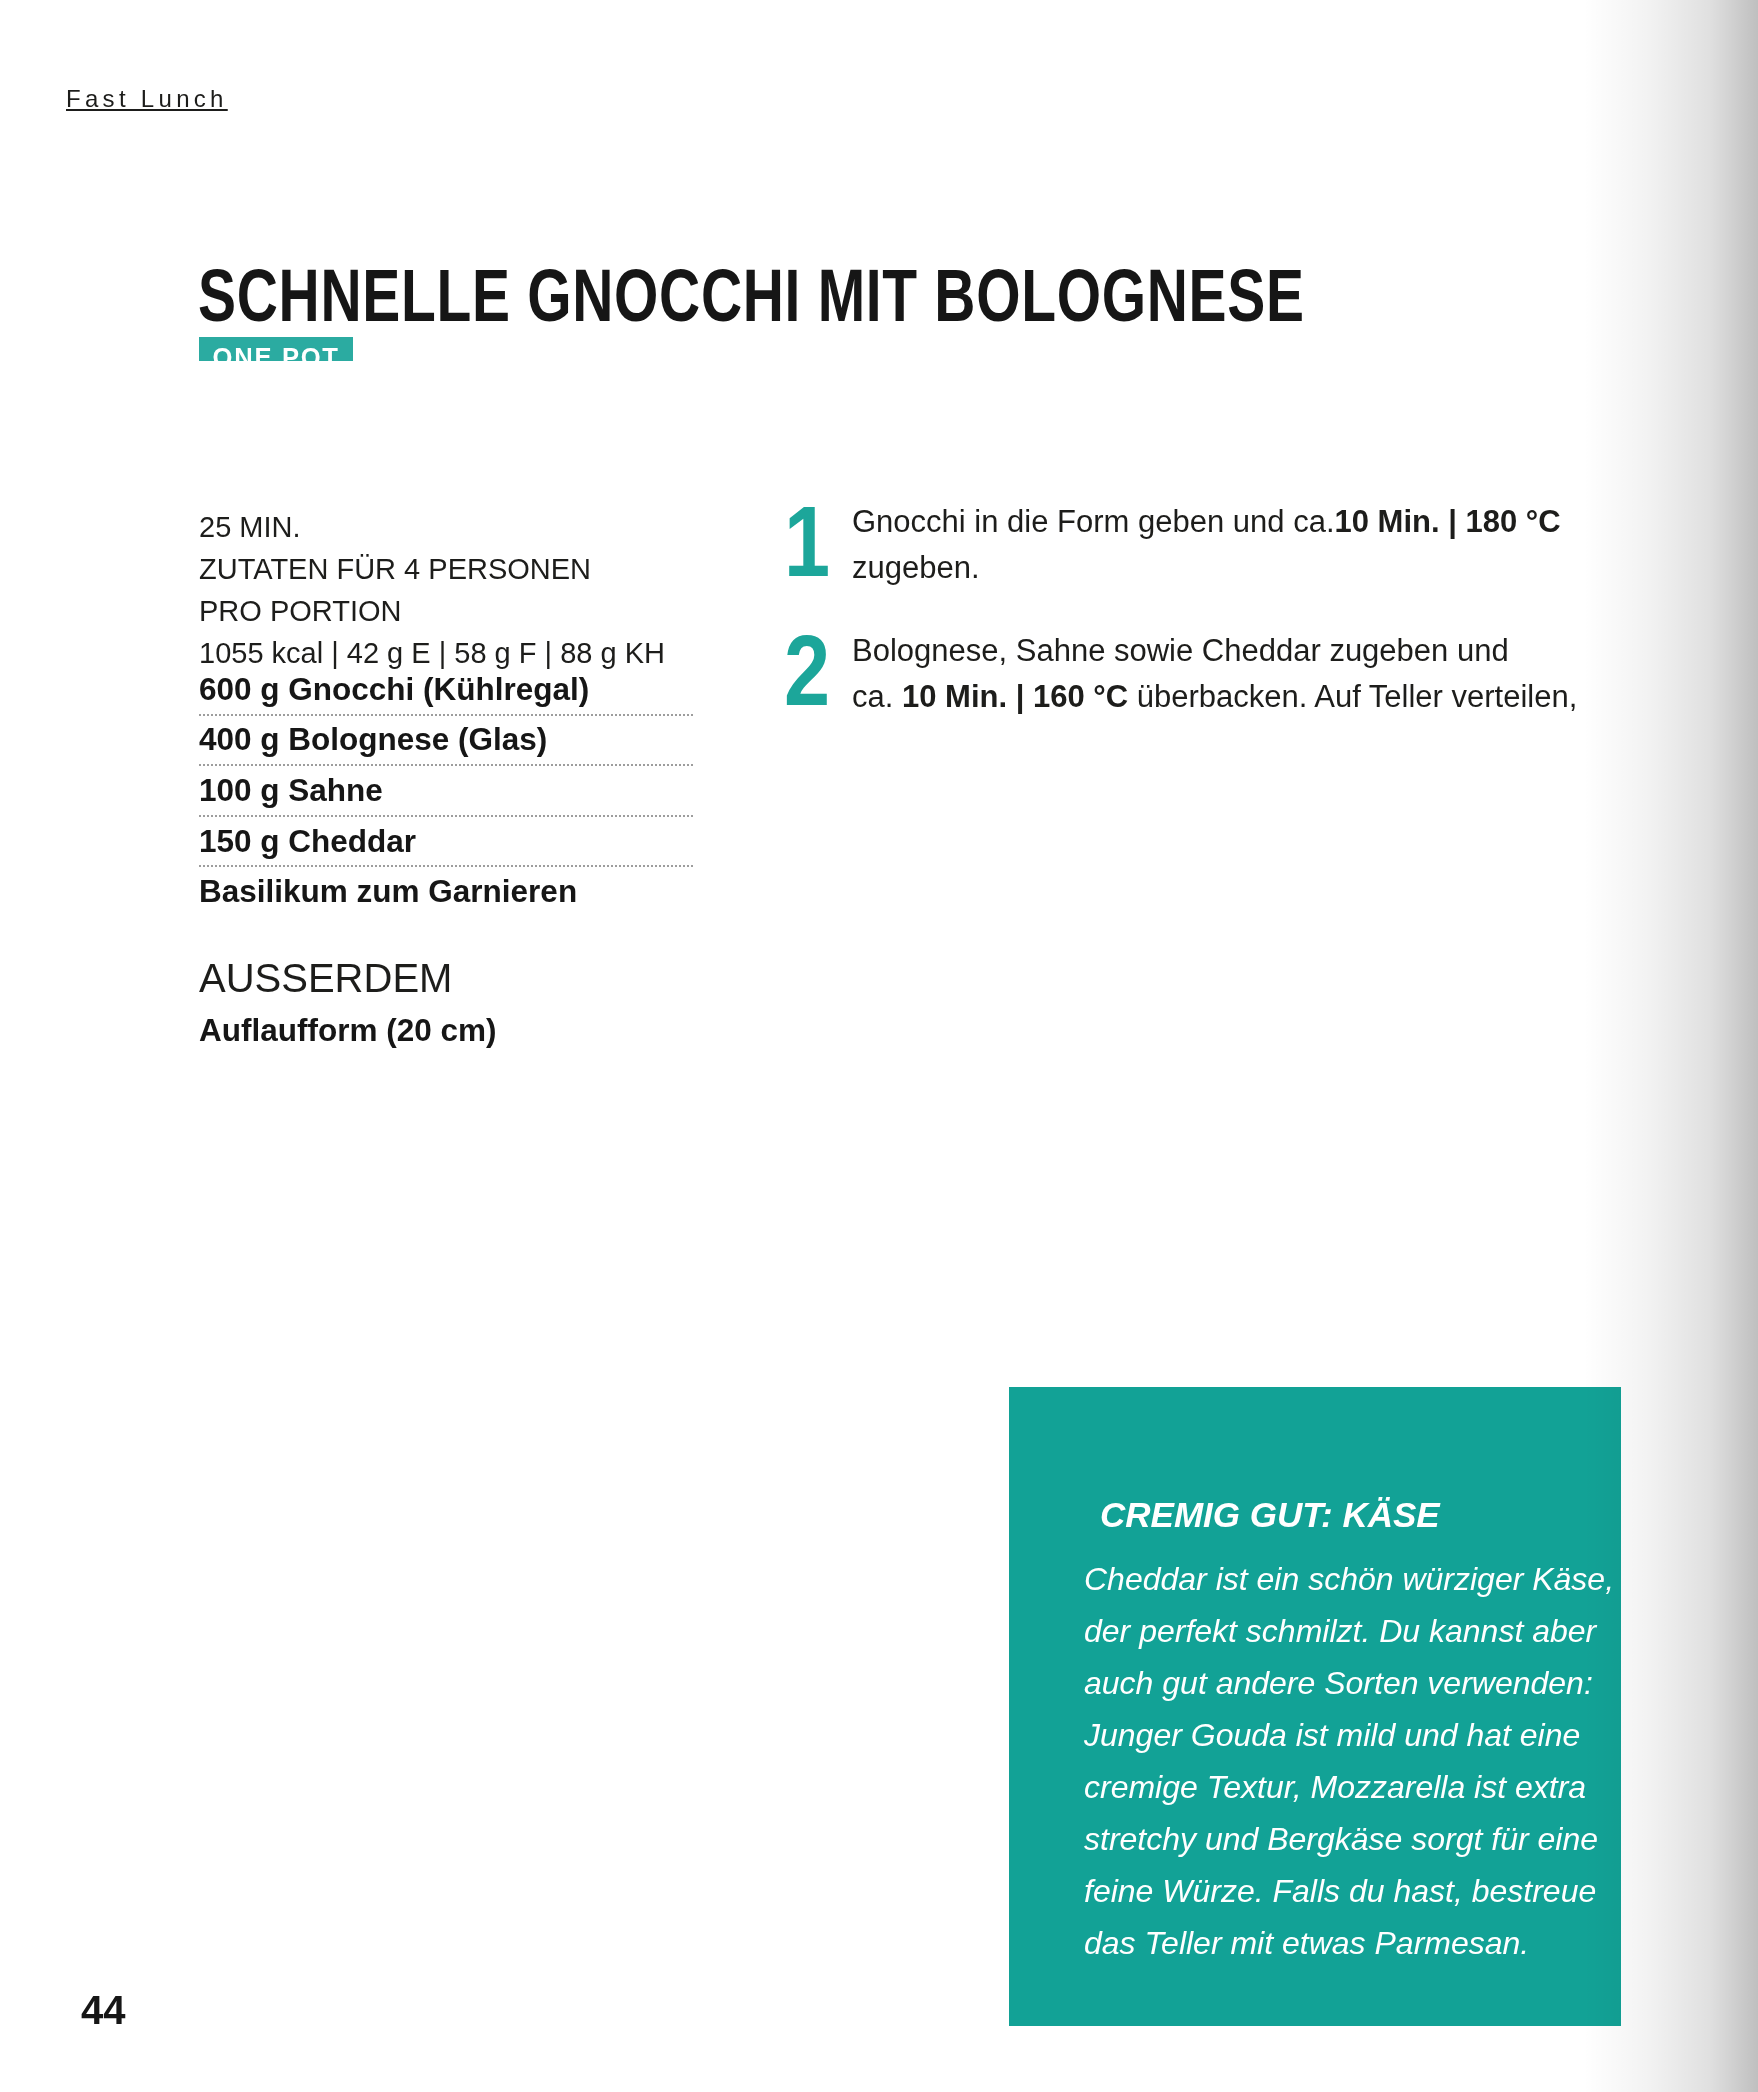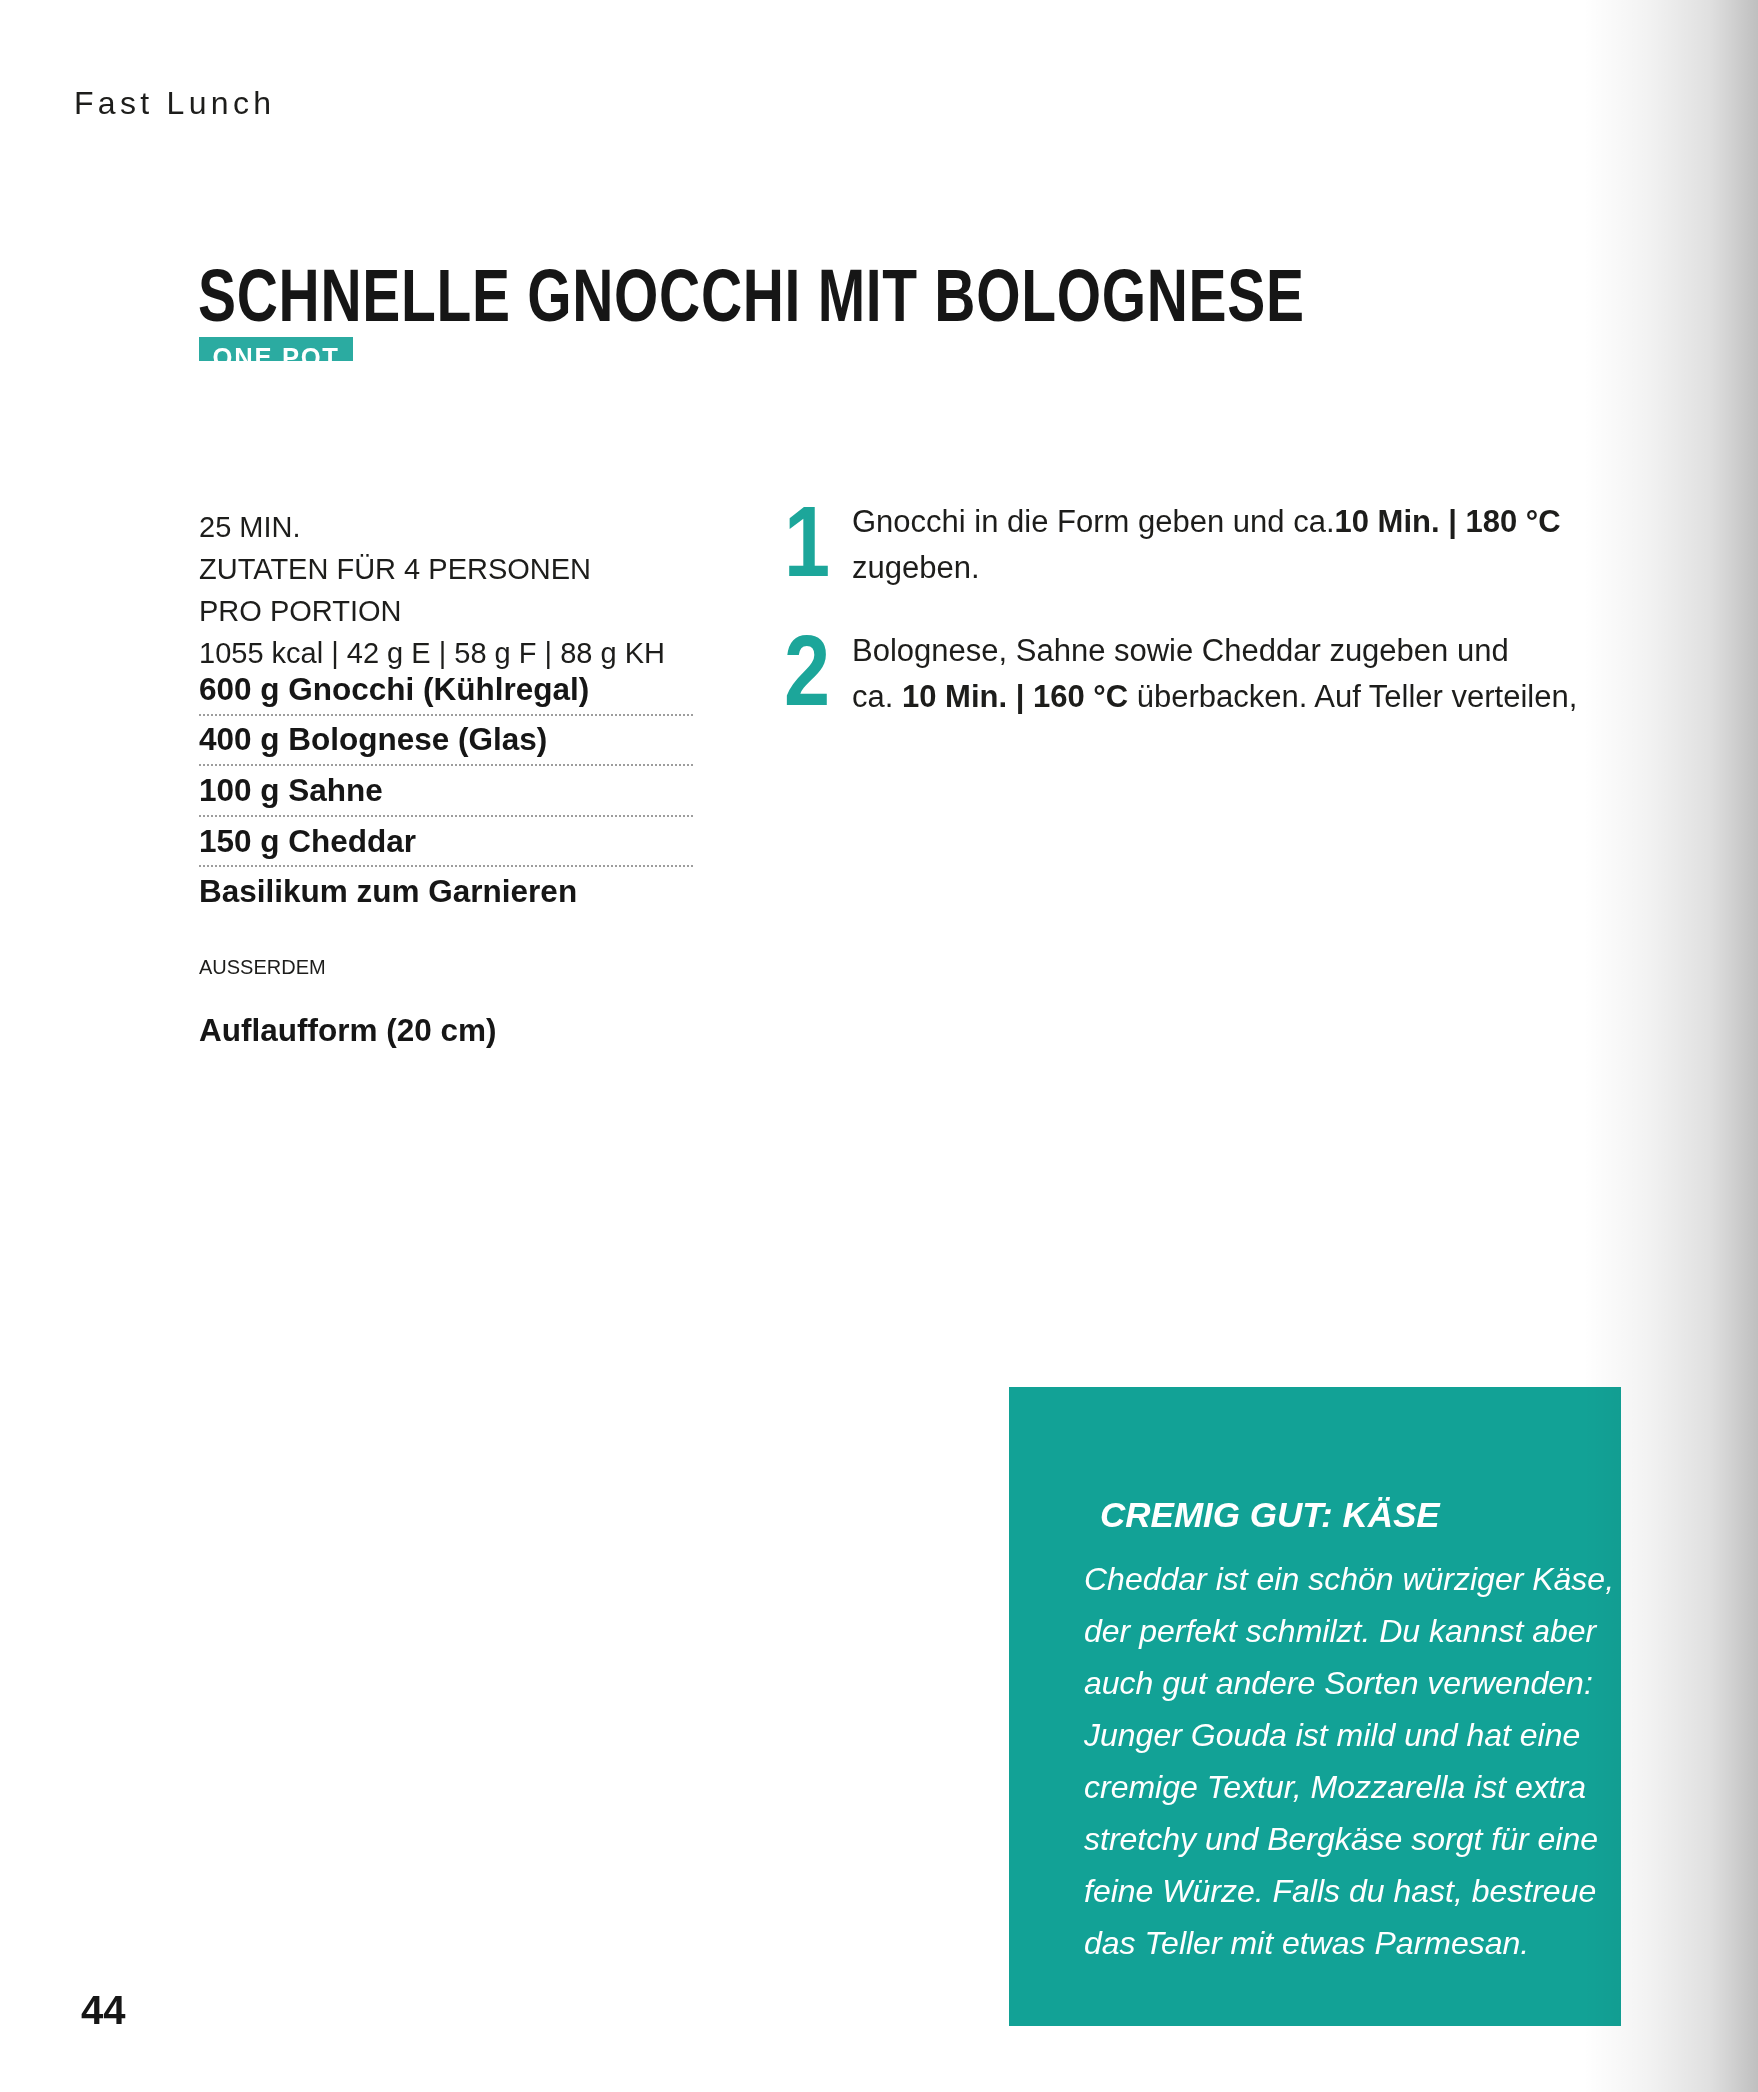--- a/index.html
+++ b/index.html
@@ -12,22 +12,22 @@
   .edge-shade {
     position:absolute; top:0; right:0; width:175px; height:100%;
     background:linear-gradient(90deg,
       rgba(0,0,0,0) 0%,
       rgba(0,0,0,0.05) 38%,
       rgba(0,0,0,0.12) 72%,
       rgba(0,0,0,0.25) 100%);
     z-index:5; pointer-events:none;
   }
   .running-head {
-    position:absolute; left:74px; top:85px;
-    font-size:32px; letter-spacing:4.3px; color:#1d1d1b;
+    position:absolute; left:66px; top:85px;
+    font-size:24px; letter-spacing:4.3px; color:#1d1d1b;text-decoration:underline;
   }
   .title {
     position:absolute; left:198px; top:252px; margin:0;
     font-size:75px; font-weight:bold; letter-spacing:0.9px;
     white-space:nowrap; color:#161616;
     transform:scaleX(0.76); transform-origin:left top;
   }
   .badge {
     position:absolute; left:199px; top:337px;
     height:24px; line-height:40px; padding:0 13.6px;
@@ -43,21 +43,21 @@
     margin:0; padding:0; list-style:none;
     font-size:31.5px; font-weight:bold; color:#161616;
   }
   .ingredients li {
     line-height:35px; padding:6.8px 0;
     border-bottom:2.6px dotted #9d9d9d;
   }
   .ingredients li:last-child { border-bottom:none; }
   .extras-heading {
     position:absolute; left:199px; top:956px;
-    font-size:20px; color:#1d1d1b;
+    font-size:40px; color:#1d1d1b;
   }
   .extras-item {
     position:absolute; left:199px; top:1012px;
     font-size:31.5px; font-weight:bold; color:#161616;
   }
   .steps {
     position:absolute; left:784px; top:504px; width:801px;
     margin:0; padding:0; list-style:none;
   }
   .step { display:flex; margin-bottom:42px; }

